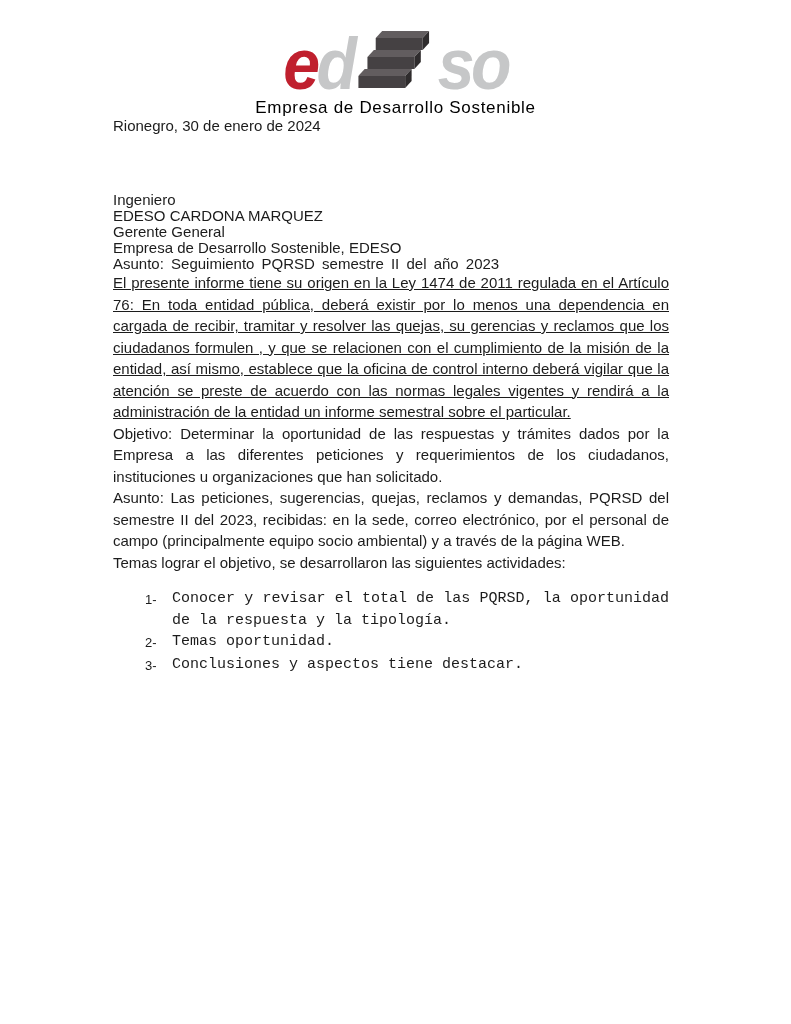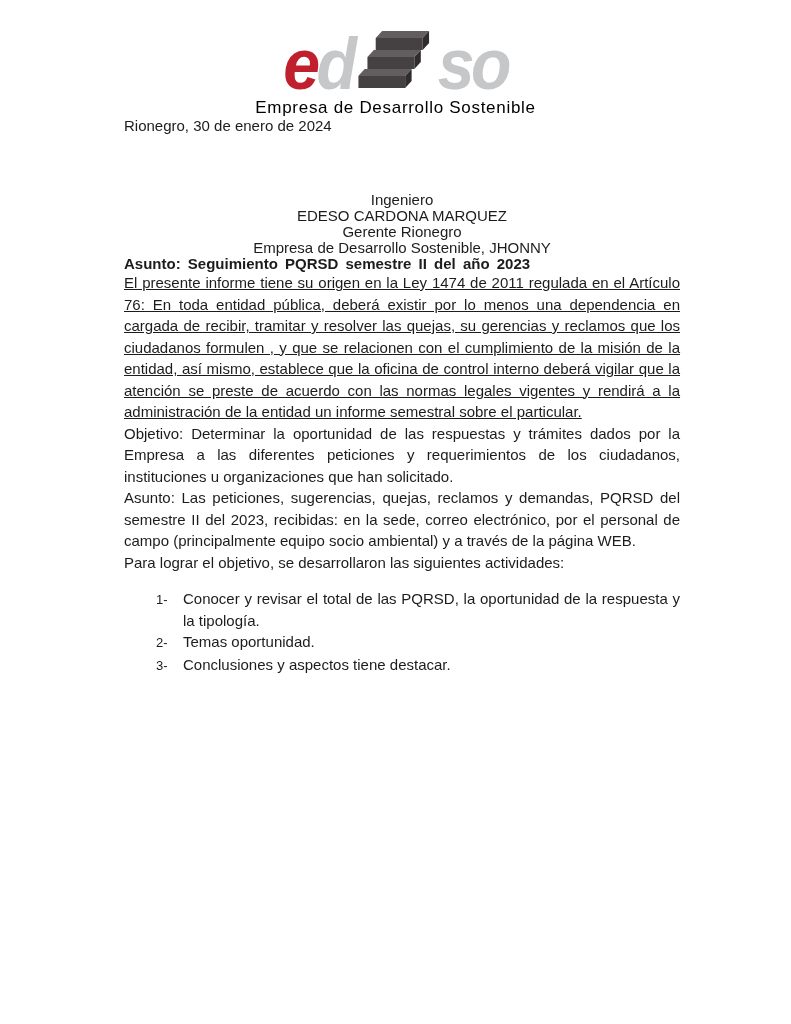--- a/index.html
+++ b/index.html
@@ -45,53 +45,53 @@
   .tagline {
     margin-top: 4px;
     font-size: 17px;
     letter-spacing: 0.7px;
     color: #000000;
   }
 
   
   .content {
     position: absolute;
-    left: 124px;
+    left: 113px;
     top: 118px;
     width: 556px;
     font-size: 15px;
   }
   .content p { margin: 0; }
 
   .date { margin-top: 37px; line-height: 16px; }
 
-  .recipient { margin-top: 58px; line-height: 16px; text-align: center; }
+  .recipient { margin-top: 58px; line-height: 16px; }
 
-  .subject { margin-top: 45px; line-height: 16px; word-spacing: 3px; font-weight: bold; }
+  .subject { margin-top: 45px; line-height: 16px; word-spacing: 3px; }
 
   .para { text-align: justify; line-height: 21.5px; }
   .p-intro   { margin-top: 31px; text-decoration: underline; }
   .p-objetivo{ margin-top: 8px;  }
   .p-alcance { margin-top: 8px;  }
   .para strong { font-weight: normal; }
 
   .activities-intro { margin-top: 16px; line-height: 21.5px; }
 
   .activities {
     margin: 15px 0 0 0;
     padding: 0 0 0 32px;
     list-style: none;
   }
   .activity { display: flex; line-height: 21.5px; }
   .activity .num {
     flex: 0 0 27px;
     font-size: 13px;
     padding-top: 1px;
   }
-  .activity .txt { flex: 1; text-align: justify; }
+  .activity .txt { flex: 1; text-align: justify; font-family: Liberation Mono, monospace; }
 </style>
 </head>
 <body>
 
 <div class="page">
 
   <header class="logo">
     <div class="wordmark">
       <span class="l-e">e</span>
       <span class="l-d">d</span>
@@ -117,33 +117,33 @@
     <div class="tagline">Empresa de Desarrollo Sostenible</div>
   </header>
 
   <main class="content">
 
     <p class="date">Rionegro, 30 de enero de 2024</p>
 
     <div class="recipient">
       <div>Ingeniero</div>
       <div>EDESO CARDONA MARQUEZ</div>
-      <div>Gerente Rionegro</div>
-      <div>Empresa de Desarrollo Sostenible, JHONNY</div>
+      <div>Gerente General</div>
+      <div>Empresa de Desarrollo Sostenible, EDESO</div>
     </div>
 
     <p class="subject">Asunto: Seguimiento PQRSD semestre II del año 2023</p>
 
     <p class="para p-intro">El presente informe tiene su origen en la Ley 1474 de 2011 regulada en el Artículo 76: En toda entidad pública, deberá existir por lo menos una dependencia en cargada de recibir, tramitar y resolver las quejas, su gerencias y reclamos que los ciudadanos formulen , y que se relacionen con el cumplimiento de la misión de la entidad, así mismo, establece que la oficina de control interno deberá vigilar que la atención se preste de acuerdo con las normas legales vigentes y rendirá a la administración de la entidad un informe semestral sobre el particular.</p>
 
     <p class="para p-objetivo"><strong>Objetivo:</strong> <span>Determinar la oportunidad de las respuestas y trámites dados por la Empresa a las diferentes peticiones y requerimientos de los ciudadanos, instituciones u organizaciones que han solicitado.</span></p>
 
     <p class="para p-alcance"><strong>Asunto:</strong> <span>Las peticiones, sugerencias, quejas, reclamos y demandas, PQRSD del semestre II del 2023, recibidas: en la sede, correo electrónico, por el personal de campo (principalmente equipo socio ambiental) y a través de la página WEB.</span></p>
 
-    <p class="activities-intro">Para lograr el objetivo, se desarrollaron las siguientes actividades:</p>
+    <p class="activities-intro">Temas lograr el objetivo, se desarrollaron las siguientes actividades:</p>
 
     <ol class="activities">
       <li class="activity">
         <span class="num">1-</span>
         <span class="txt">Conocer y revisar el total de las PQRSD, la oportunidad de la respuesta y la tipología.</span>
       </li>
       <li class="activity">
         <span class="num">2-</span>
         <span class="txt">Temas oportunidad.</span>
       </li>

